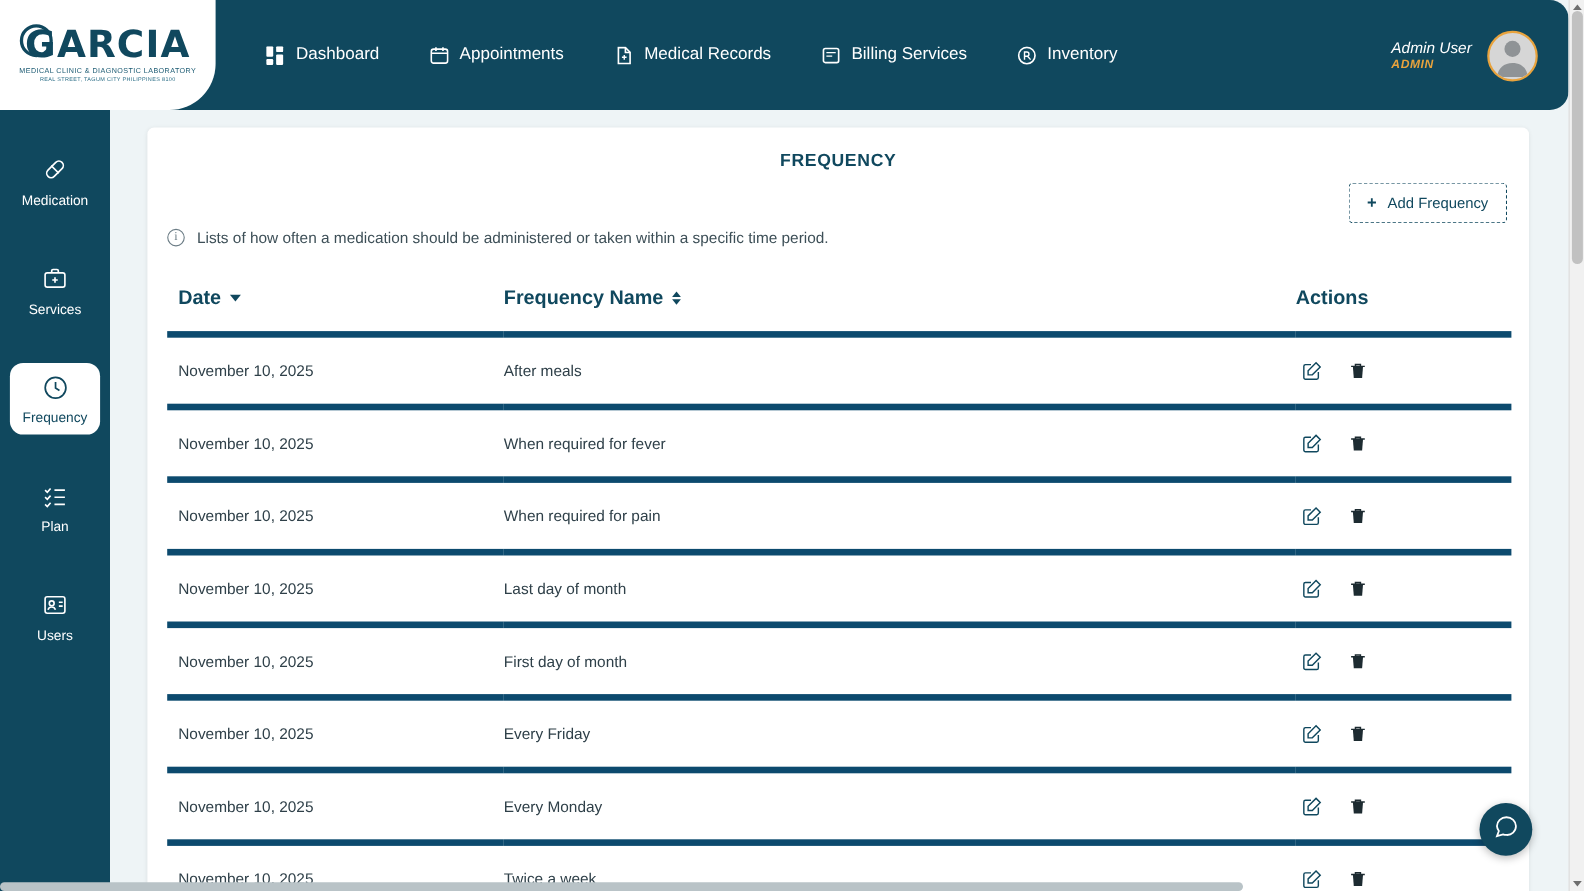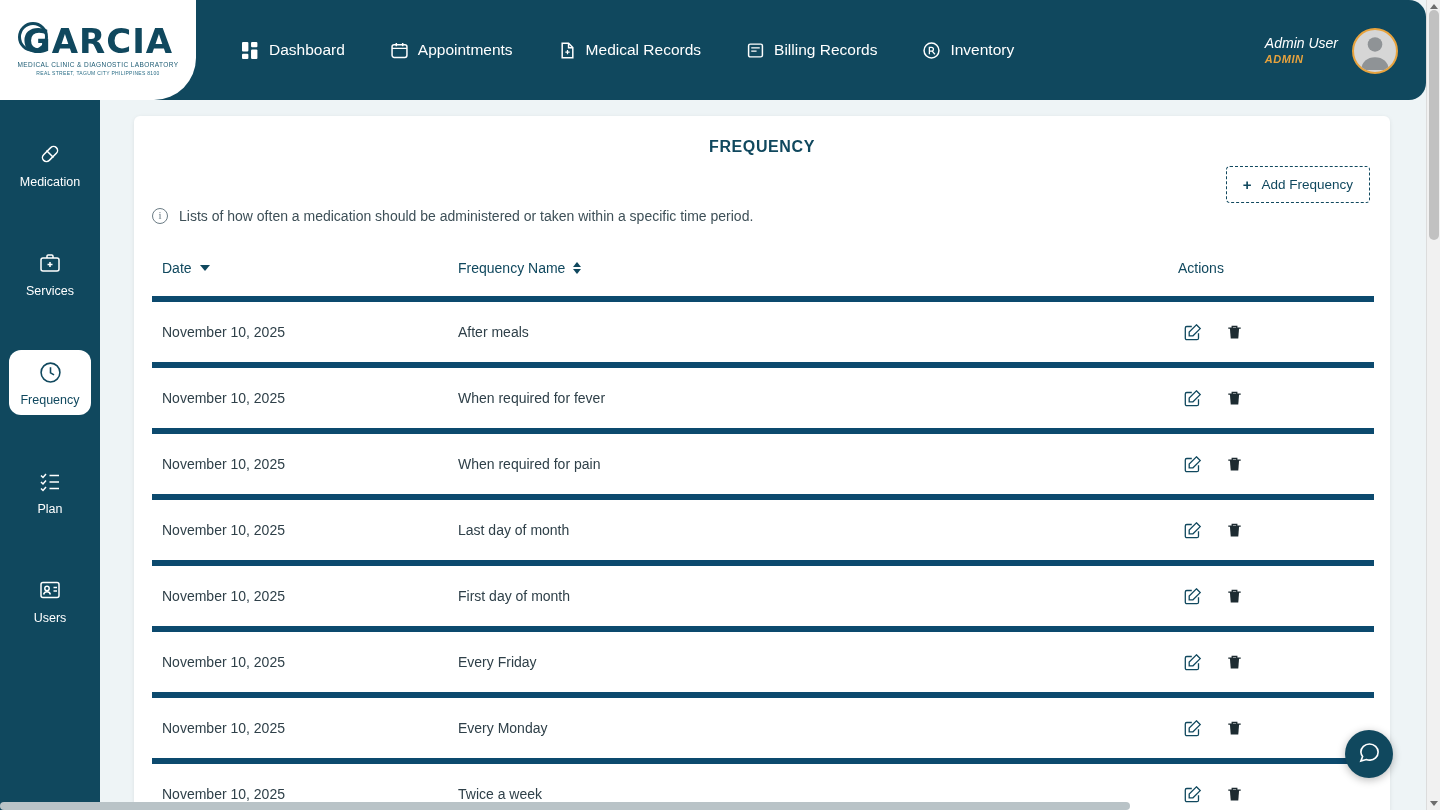--- a/index.html
+++ b/index.html
@@ -102,21 +102,21 @@
 
   
   .sidebar {
     position: absolute;
     top: 100px; left: 0;
     width: 100px; height: 710px;
     background: #10485e;
     padding-top: 32px;
     display: flex; flex-direction: column;
     align-items: center;
-    gap: 44px;
+    gap: 34px;
   }
   .side-item {
     width: 82px;
     padding: 10px 0 8px;
     border-radius: 12px;
     display: flex; flex-direction: column; align-items: center;
     gap: 9px;
     color: #ffffff;
     font-size: 12.5px;
     cursor: pointer;
@@ -178,22 +178,22 @@
 
   table.freq {
     position: absolute;
     left: 18px; top: 134px;
     width: 1222px;
     border-collapse: collapse;
   }
   table.freq th {
     text-align: left;
     color: #10485e;
-    font-size: 14px;
-    font-weight: normal;
+    font-size: 18px;
+    font-weight: bold;
     padding: 10px 0 20px 0;
   }
   table.freq td {
     color: #2f4049;
     font-size: 14px;
     padding: 21px 0;
     border-top: 6px solid #0c4a6e;
   }
   .col-date { width: 306px; padding-left: 10px !important; }
   .col-name { width: 720px; }
@@ -314,21 +314,21 @@
         <span>Medical Records</span>
       </div>
 
       <div class="nav-item">
         <span class="ic">
           <svg width="17" height="17" viewBox="0 0 16 16" fill="none" stroke="#fff" stroke-width="1.4">
             <rect x="1.5" y="2" width="13" height="12" rx="1.6"></rect>
             <path d="M4 5.5h8M4 8.5h5" stroke-width="1.2"></path>
           </svg>
         </span>
-        <span>Billing Records</span>
+        <span>Billing Services</span>
       </div>
 
       <div class="nav-item">
         <span class="ic">
           <svg width="17" height="17" viewBox="0 0 16 16" fill="none" stroke="#fff" stroke-width="1.4">
             <circle cx="8" cy="8" r="7"></circle>
             <path d="M6 11.5V5h2a1.8 1.8 0 010 3.6H6M8.6 8.6l2.6 2.9" stroke-width="1.2"></path>
           </svg>
         </span>
         <span>Inventory</span>

